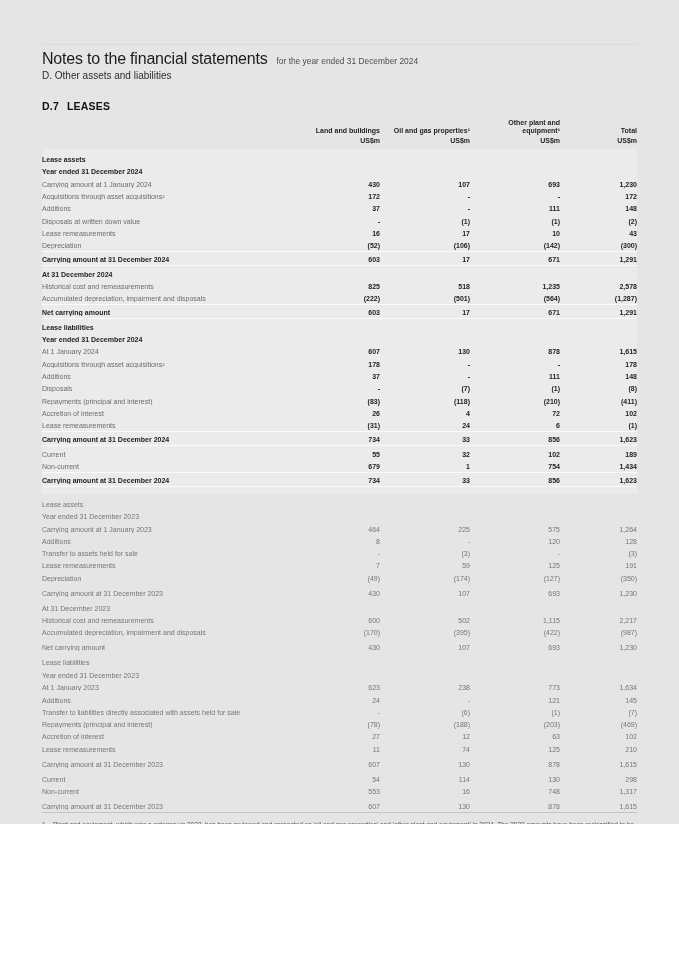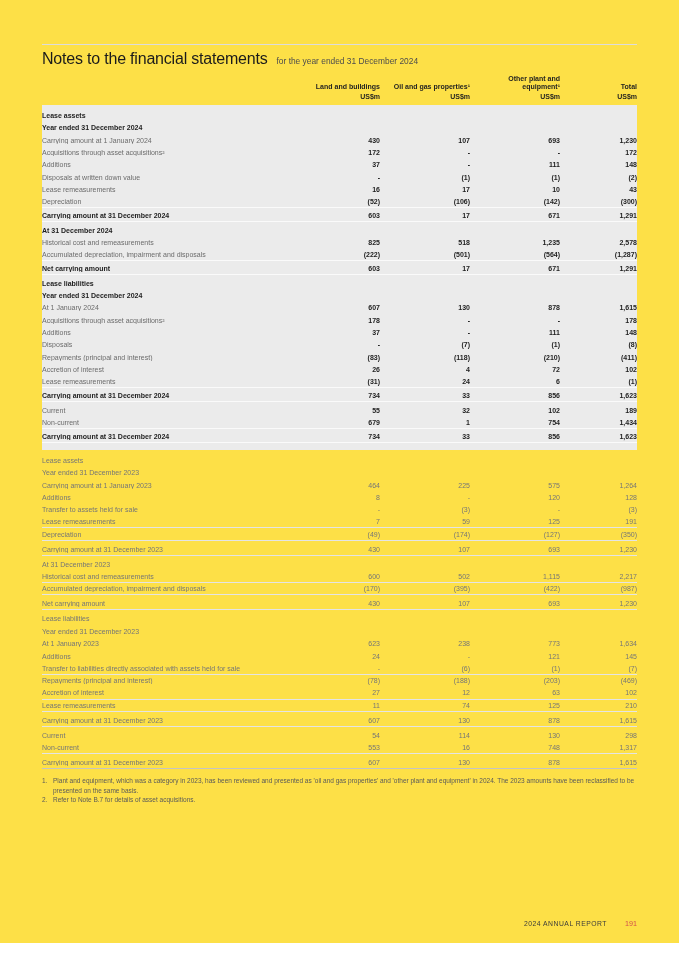--- a/index.html
+++ b/index.html
@@ -1,18 +1,18 @@
 <!DOCTYPE html>
 <html><head>
 <meta charset="utf-8">
 <style>
   * { margin:0; padding:0; box-sizing:border-box; }
   html,body { background:#fff; }
   body { font-family:"Liberation Sans","DejaVu Sans",sans-serif; }
-  .page { position:relative; width:679px; height:943px; background:#fde047; overflow:hidden; }
+  .page { position:relative; width:679px; height:824px; background:#e5e5e5; overflow:hidden; }
 
   .top-rule { position:absolute; left:42px; right:42px; top:44px; border-top:1px solid #dcdcdc; }
 
   .content { position:absolute; left:42px; right:42px; top:50px; }
 
   .title-line { display:flex; align-items:baseline; }
   .page-title { font-size:16px; font-weight:400; color:#1b1b1b; letter-spacing:-0.2px; line-height:1.1; }
   .title-suffix { font-size:8.4px; color:#4d4d4d; margin-left:9px; }
   .page-subtitle { font-size:10px; color:#2c2c2c; margin-top:2px; }
 
@@ -62,21 +62,25 @@
 <div class="page">
 
   <div class="top-rule"></div>
 
   <div class="content">
 
     <div class="title-line">
       <span class="page-title">Notes to the financial statements</span>
       <span class="title-suffix">for the year ended 31 December 2024</span>
     </div>
-
+    <div class="page-subtitle">D. Other assets and liabilities</div>
+
+    <div class="note-heading">
+      <span class="num">D.7</span><span>LEASES</span>
+    </div>
 
     <div class="leases-table">
 
       <div class="hrow">
         <div class="hcell"></div>
         <div class="hcell">Land and buildings</div>
         <div class="hcell">Oil and gas properties¹</div>
         <div class="hcell">Other plant and equipment¹</div>
         <div class="hcell">Total</div>
       </div>

